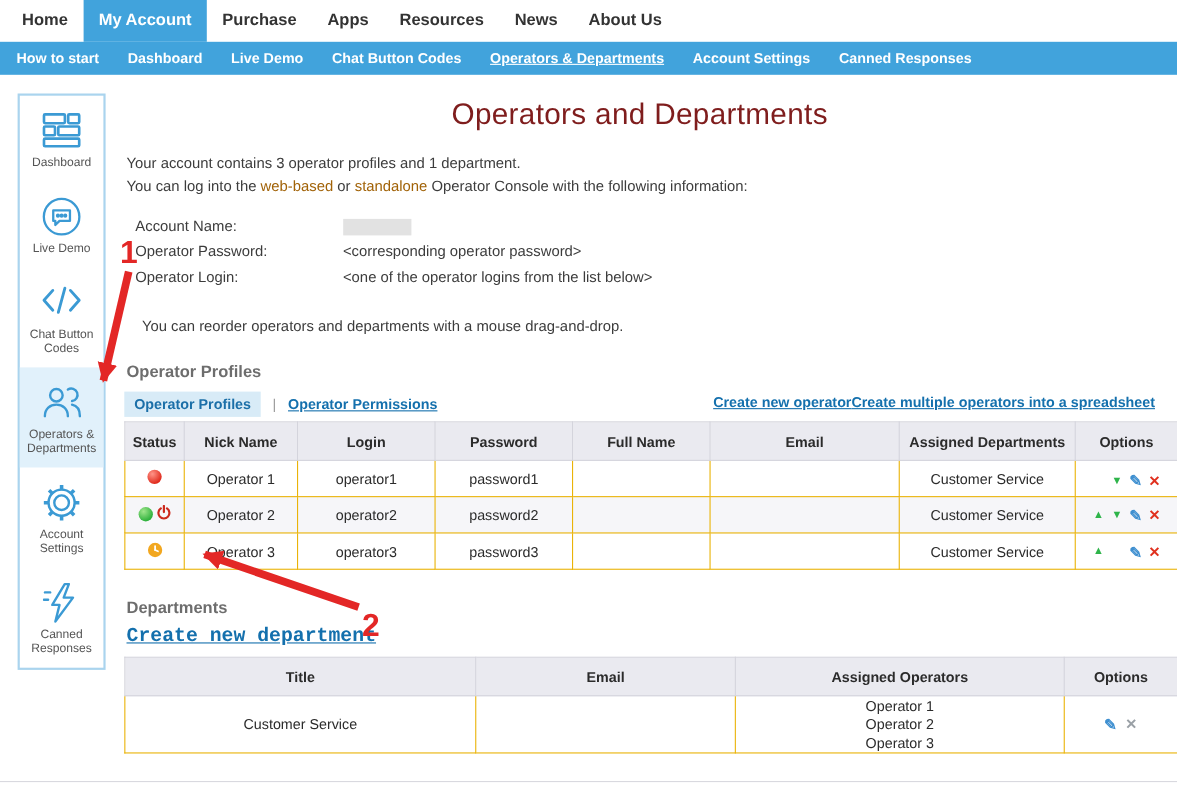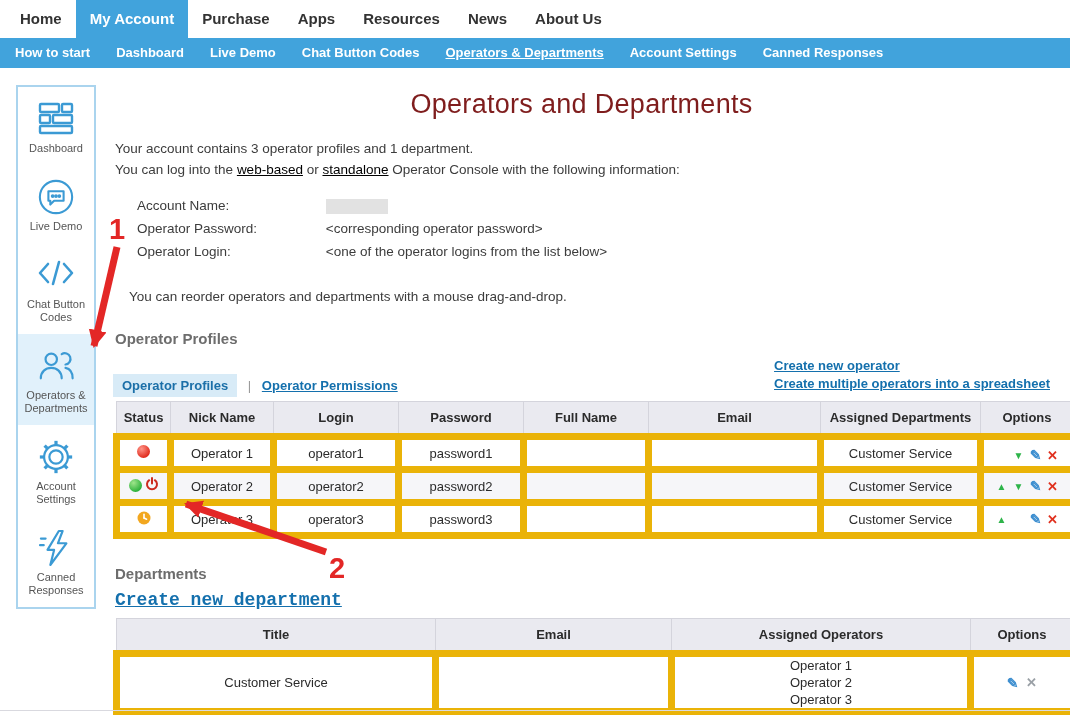--- a/index.html
+++ b/index.html
@@ -19,39 +19,39 @@
   
   .layout { position:relative; height:654px; }
   .sidebar { position:absolute; left:16px; top:17px; width:80px; background:#fff; border:2px solid #aad4ee; }
   .sb-item { padding:13px 2px 10px; text-align:center; cursor:pointer; }
   .sb-item.active { background:#e1f1fb; }
   .sb-icon { display:block; height:38px; }
   .sb-label { display:block; margin-top:4px; font-size:11px; line-height:13px; color:#555; }
 
   .content { margin-left:113px; margin-right:20px; padding-top:20px; font-size:13.5px; color:#3c3c3c; }
   h1.title { font-size:27px; line-height:32px; font-weight:normal; color:#7f1d1d; text-align:center; letter-spacing:.3px; }
-  a.inline-link { color:#000000; text-decoration:underline; cursor:pointer; }
+  a.inline-link { color:#a16207; cursor:pointer; }
 
   .intro { margin:18px 0 0 2px; line-height:21px; }
   .acct { margin:14px 0 0 10px; line-height:23px; }
-  .acct-label { display:inline-block; width:185px;margin-left:14px; }
+  .acct-label { display:inline-block; width:185px; }
   .redacted { display:inline-block; width:62px; height:15px; background:#e2e2e2; vertical-align:middle; }
   .reorder { margin:26px 0 0 16px; }
 
   h2.sect { margin:26px 0 0 2px; font-size:15px; font-weight:bold; color:#6d6d6d; }
 
   .tabbar { display:flex; justify-content:space-between; align-items:flex-end; margin-top:10px; font-size:13px; }
   .tab.active { background:#d8ebf7; color:#1b6fa8; font-weight:bold; padding:4px 9px; cursor:pointer; }
   .tabsep { color:#999; margin:0 7px; }
   .tab-link, .create-links a, .create-dept { color:#1470ad; font-weight:bold; text-decoration:underline; cursor:pointer; }
-  .create-links { display:flex; flex-direction:column; text-align:left; line-height:18px; }
+  .create-links { display:flex; flex-direction:row; text-align:left; line-height:18px; }
 
   table.grid { width:100%; border-collapse:collapse; margin-top:8px; font-size:13px; color:#2b2b2b; table-layout:fixed; }
   table.grid th { background:#eaeaf0; border:1px solid #d4d4dc; height:35px; font-weight:bold; text-align:center; }
-  table.grid td { border:7px solid #eab308; height:33px; text-align:center; vertical-align:middle; }
+  table.grid td { border:1px solid #eab308; height:33px; text-align:center; vertical-align:middle; }
   table.grid tbody tr.alt { background:#f6f6f9; }
 
   .statuswrap { display:inline-flex; align-items:center; gap:3px; }
   .dot { display:inline-block; width:13px; height:13px; border-radius:50%; }
   .dot.red { background:radial-gradient(circle at 35% 30%, #ff9488, #e02b1d 72%); }
   .dot.green { background:radial-gradient(circle at 35% 30%, #9fe58b, #2eb13c 72%); }
 
   .opts { display:inline-grid; grid-template-columns:repeat(4,17px); align-items:center; justify-items:center; }
   .tri { color:#2eb44a; font-size:10px; cursor:pointer; }
   .pencil { color:#3e8fd0; font-size:14px; font-weight:bold; cursor:pointer; }

